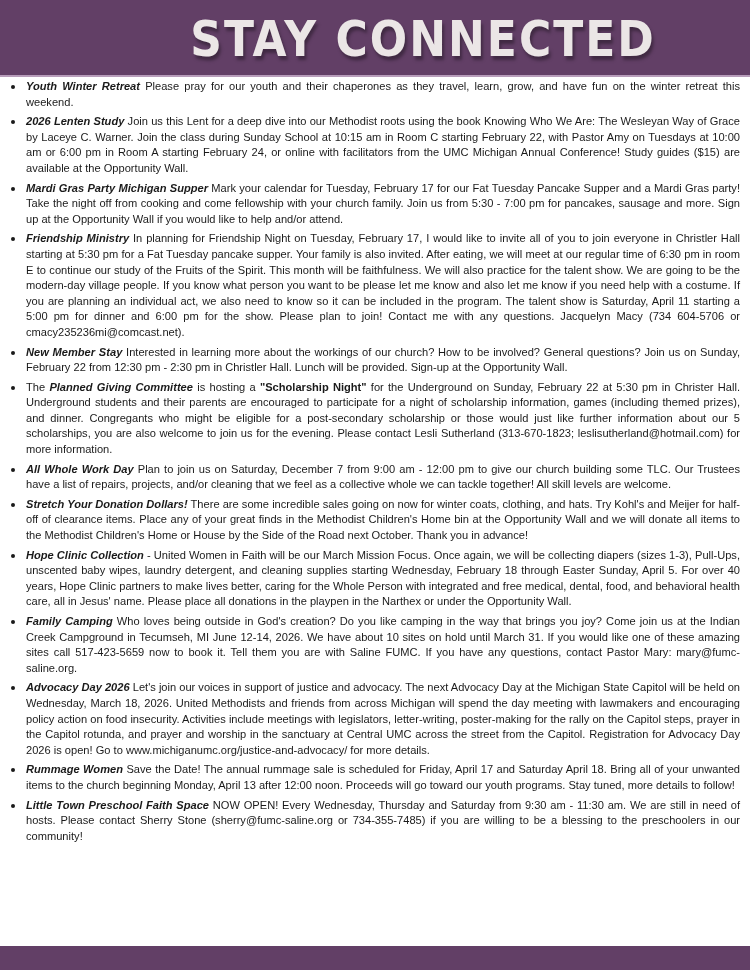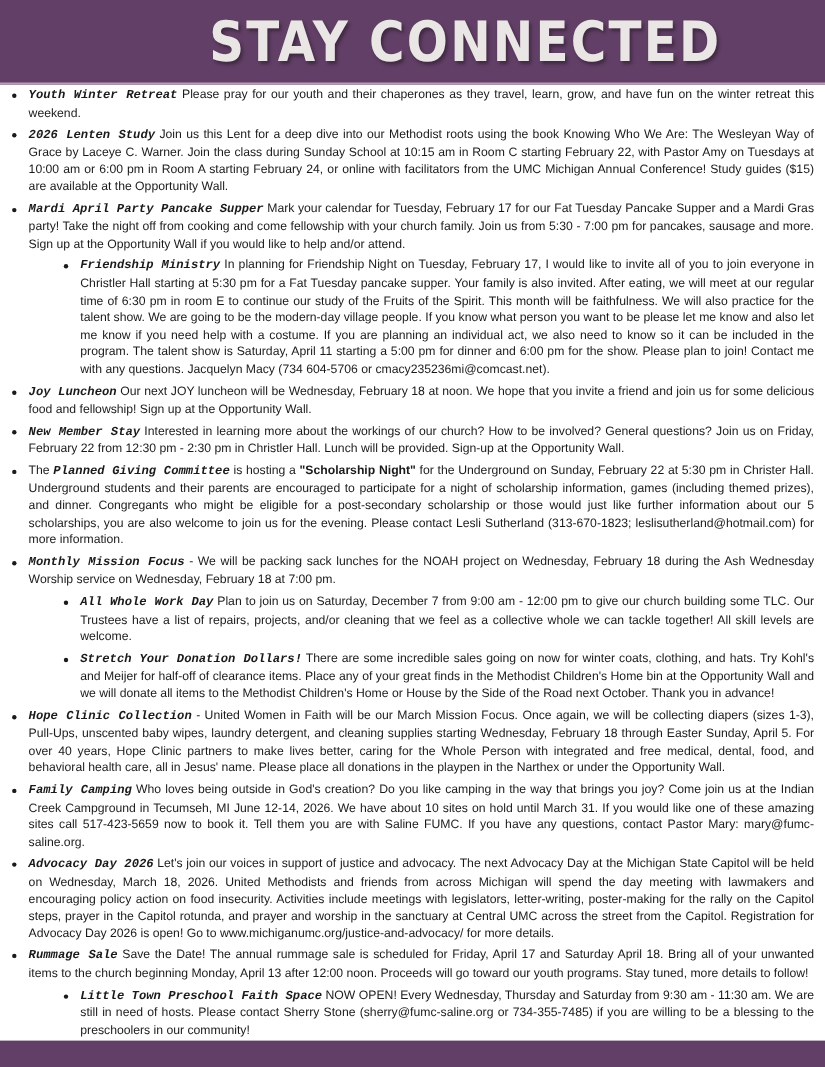--- a/index.html
+++ b/index.html
@@ -40,48 +40,46 @@
     text-align: justify;
     margin-bottom: 4px;
     padding-left: 0;
   }
   ul.items li::before {
     content: "";
     position: absolute; left: -15px; top: 6px;
     width: 4px; height: 4px; border-radius: 50%;
     background: #1a1a1a;
   }
-  ul.items li.gap { margin-top: 3px; margin-left: 47px; }
-  .t { font-weight: bold; font-style: italic; font-family: Liberation Mono, monospace; }
+  ul.items li.gap { margin-top: 3px; }
+  .t { font-weight: bold; font-style: italic; }
   .b { font-weight: bold; }
   .footer {
     position: absolute; left: 0; top: 946px; width: 750px; height: 24px;
     background: #623f66;
   }
 </style>
 </head>
 <body>
 
 <div class="banner">
   <div class="banner-title">STAY CONNECTED</div>
 </div>
 
 <div class="content">
   <ul class="items">
     <li><span class="t">Youth Winter Retreat</span><span> Please pray for our youth and their chaperones as they travel, learn, grow, and have fun on the winter retreat this weekend.</span></li>
     <li><span class="t">2026 Lenten Study</span><span> Join us this Lent for a deep dive into our Methodist roots using the book Knowing Who We Are: The Wesleyan Way of Grace by Laceye C. Warner. Join the class during Sunday School at 10:15 am in Room C starting February 22, with Pastor Amy on Tuesdays at 10:00 am or 6:00 pm in Room A starting February 24, or online with facilitators from the UMC Michigan Annual Conference!  Study guides ($15) are available at the Opportunity Wall.</span></li>
-    <li><span class="t">Mardi April Party Pancake Supper</span><span> Mark your calendar for Tuesday, February 17 for our Fat Tuesday Pancake Supper and a Mardi Gras party! Take the night off from cooking and come fellowship with your church family. Join us from 5:30 - 7:00 pm for pancakes, sausage and more. Sign up at the Opportunity Wall if you would like to help and/or attend.</span></li>
+    <li><span class="t">Mardi Gras Party Michigan Supper</span><span> Mark your calendar for Tuesday, February 17 for our Fat Tuesday Pancake Supper and a Mardi Gras party! Take the night off from cooking and come fellowship with your church family. Join us from 5:30 - 7:00 pm for pancakes, sausage and more. Sign up at the Opportunity Wall if you would like to help and/or attend.</span></li>
     <li class="gap"><span class="t">Friendship Ministry</span><span> In planning for Friendship Night on Tuesday, February 17, I would like to invite all of you to join everyone in Christler Hall starting at 5:30 pm for a Fat Tuesday pancake supper. Your family is also invited. After eating, we will meet at our regular time of 6:30 pm in room E to continue our study of the Fruits of the Spirit. This month will be faithfulness. We will also practice for the talent show. We are going to be the modern-day village people. If you know what person you want to be please let me know and also let me know if you need help with a costume. If you are planning an individual act, we also need to know so it can be included in the program. The talent show is Saturday, April 11 starting a 5:00 pm for dinner and 6:00 pm for the show. Please plan to join! Contact me with any questions. Jacquelyn Macy (734 604-5706 or cmacy235236mi@comcast.net).</span></li>
-    <li><span class="t">Joy Luncheon</span><span> Our next JOY luncheon will be Wednesday, February 18 at noon. We hope that you invite a friend and join us for some delicious food and fellowship! Sign up at the Opportunity Wall.</span></li>
-    <li><span class="t">New Member Stay</span><span> Interested in learning more about the workings of our church? How to be involved? General questions? Join us on Friday, February 22 from 12:30 pm - 2:30 pm in Christler Hall. Lunch will be provided. Sign-up at the Opportunity Wall.</span></li>
+    <li><span class="t">New Member Stay</span><span> Interested in learning more about the workings of our church? How to be involved? General questions? Join us on Sunday, February 22 from 12:30 pm - 2:30 pm in Christler Hall. Lunch will be provided. Sign-up at the Opportunity Wall.</span></li>
     <li><span>The </span><span class="t">Planned Giving Committee</span><span> is hosting a </span><span class="b">"Scholarship Night"</span><span> for the Underground on Sunday, February 22 at 5:30 pm in Christer Hall. Underground students and their parents are encouraged to participate for a night of scholarship information, games (including themed prizes), and dinner. Congregants who might be eligible for a post-secondary scholarship or those would just like further information about our 5 scholarships, you are also welcome to join us for the evening. Please contact Lesli Sutherland (313-670-1823; leslisutherland@hotmail.com) for more information.</span></li>
-    <li><span class="t">Monthly Mission Focus</span><span> - We will be packing sack lunches for the NOAH project on Wednesday, February 18 during the Ash Wednesday Worship service on Wednesday, February 18 at 7:00 pm.</span></li>
     <li class="gap"><span class="t">All Whole Work Day</span><span> Plan to join us on Saturday, December 7 from 9:00 am - 12:00 pm to give our church building some TLC. Our Trustees have a list of repairs, projects, and/or cleaning that we feel as a collective whole we can tackle together! All skill levels are welcome.</span></li>
     <li class="gap"><span class="t">Stretch Your Donation Dollars!</span><span> There are some incredible sales going on now for winter coats, clothing, and hats. Try Kohl's and Meijer for half-off of clearance items. Place any of your great finds in the Methodist Children's Home bin at the Opportunity Wall and we will donate all items to the Methodist Children's Home or House by the Side of the Road next October. Thank you in advance!</span></li>
     <li><span class="t">Hope Clinic Collection</span><span> - United Women in Faith will be our March Mission Focus. Once again, we will be collecting diapers (sizes 1-3), Pull-Ups, unscented baby wipes, laundry detergent, and cleaning supplies starting Wednesday, February 18 through Easter Sunday, April 5. For over 40 years, Hope Clinic partners to make lives better, caring for the Whole Person with integrated and free medical, dental, food, and behavioral health care, all in Jesus' name. Please place all donations in the playpen in the Narthex or under the Opportunity Wall.</span></li>
     <li><span class="t">Family Camping</span><span> Who loves being outside in God's creation? Do you like camping in the way that brings you joy? Come join us at the Indian Creek Campground in Tecumseh, MI June 12-14, 2026. We have about 10 sites on hold until March 31. If you would like one of these amazing sites call 517-423-5659 now to book it. Tell them you are with Saline FUMC. If you have any questions, contact Pastor Mary: mary@fumc-saline.org.</span></li>
     <li><span class="t">Advocacy Day 2026</span><span> Let's join our voices in support of justice and advocacy.  The next Advocacy Day at the Michigan State Capitol will be held on Wednesday, March 18, 2026. United Methodists and friends from across Michigan will spend the day meeting with lawmakers and encouraging policy action on food insecurity.  Activities include meetings with legislators, letter-writing, poster-making for the rally on the Capitol steps, prayer in the Capitol rotunda, and prayer and worship in the sanctuary at Central UMC across the street from the Capitol.  Registration for Advocacy Day 2026 is open! Go to www.michiganumc.org/justice-and-advocacy/ for more details.</span></li>
-    <li><span class="t">Rummage Sale</span><span> Save the Date!  The annual rummage sale is scheduled for Friday, April 17 and Saturday April 18.  Bring all of your unwanted items to the church beginning Monday, April 13 after 12:00 noon.  Proceeds will go toward our youth programs.  Stay tuned, more details to follow!</span></li>
+    <li><span class="t">Rummage Women</span><span> Save the Date!  The annual rummage sale is scheduled for Friday, April 17 and Saturday April 18.  Bring all of your unwanted items to the church beginning Monday, April 13 after 12:00 noon.  Proceeds will go toward our youth programs.  Stay tuned, more details to follow!</span></li>
     <li class="gap"><span class="t">Little Town Preschool Faith Space</span><span> NOW OPEN! Every Wednesday, Thursday and Saturday from 9:30 am - 11:30 am. We are still in need of hosts. Please contact Sherry Stone (sherry@fumc-saline.org or 734-355-7485) if you are willing to be a blessing to the preschoolers in our community!</span></li>
   </ul>
 </div>
 
 <div class="footer"></div>
 
 </body></html>

